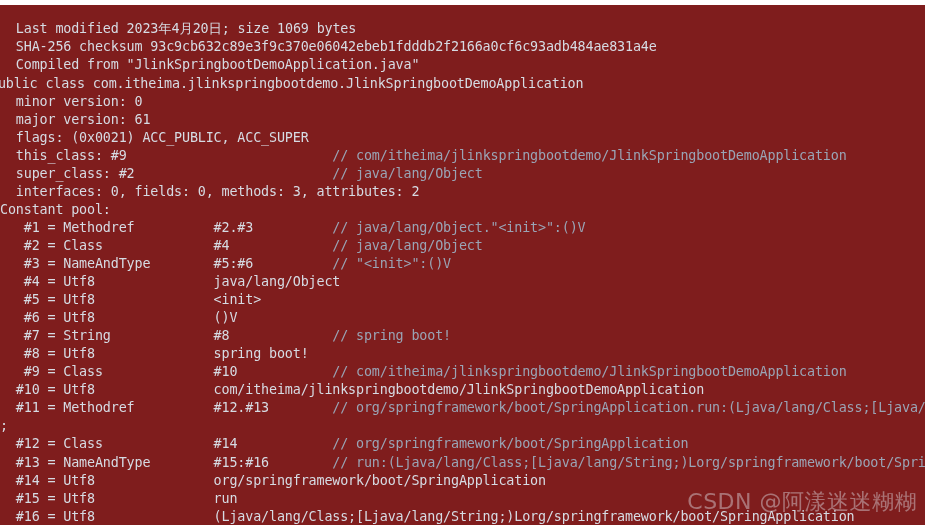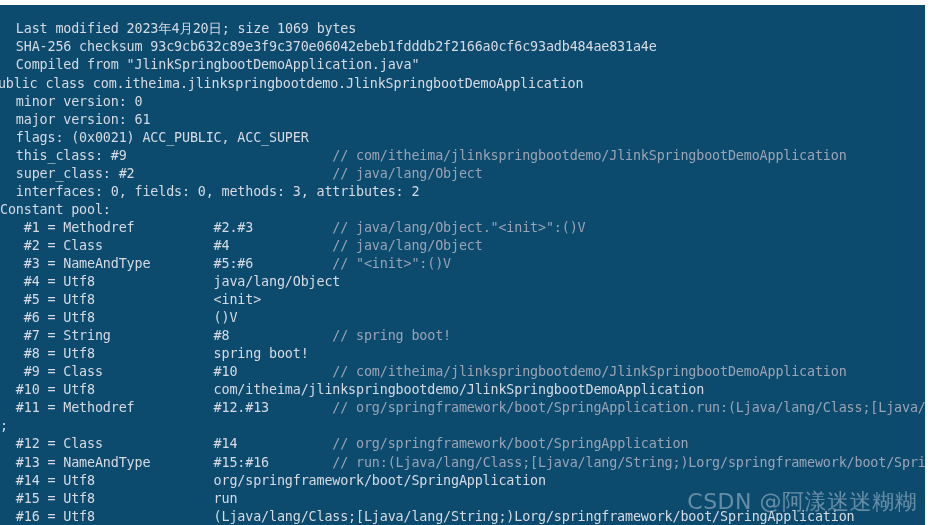--- a/index.html
+++ b/index.html
@@ -23,21 +23,21 @@
     overflow: hidden;
   }
 
   
   #terminal {
     position: absolute;
     left: 0;
     top: 5px;
     width: 925px;
     height: 520px;
-    background: #0c4a6e;
+    background: #7f1d1d;
     overflow: hidden;
   }
 
   #code {
     position: absolute;
     left: 0;
     top: 0;
     width: 1700px;
     padding: 2px 0 0 0;
     white-space: pre;

